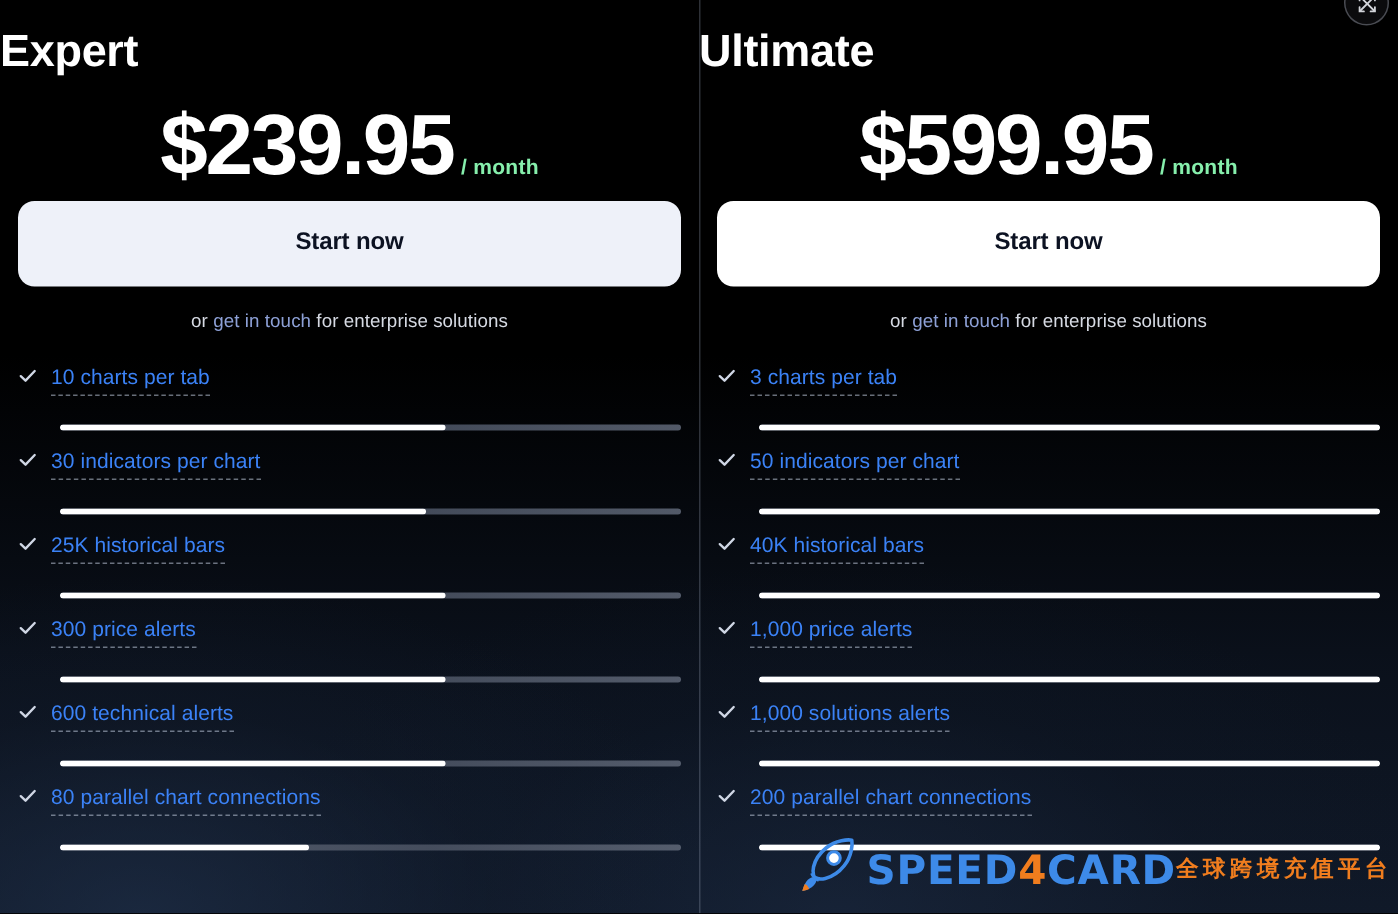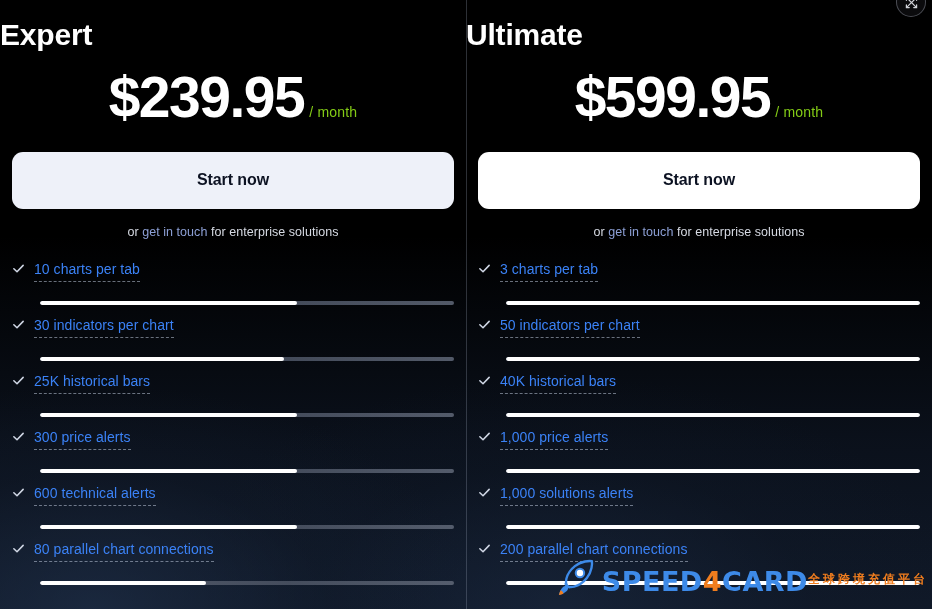--- a/index.html
+++ b/index.html
@@ -87,32 +87,32 @@
   .price-amount {
     font-size: 57px;
     font-weight: 700;
     color: #ffffff;
     letter-spacing: -1.5px;
     line-height: 1;
   }
 
   .price-period {
     font-size: 14px;
-    font-weight: 400;
-    color: #84cc16;
+    font-weight: 700;
+    color: #86efac;
     margin-left: 5px;
     letter-spacing: 0.2px;
   }
 
   
   .cta-wrap {
     position: relative;
     z-index: 2;
     padding: 0 12px;
-    margin-top: 26px;
+    margin-top: 8px;
   }
 
   .cta-button {
     display: flex;
     align-items: center;
     justify-content: center;
     height: 57px;
     border-radius: 11px;
     border: none;
     width: 100%;
@@ -241,21 +241,21 @@
     line-height: 1;
     letter-spacing: 0.5px;
     color: #3d8ae8;
     white-space: nowrap;
   }
   .wm-brand .wm-four { color: #f07d1e; }
 
   .wm-sub {
     margin-top: 3px;
     font-family: Liberation Mono, monospace;
-    font-size: 12px;
+    font-size: 15px;
     font-weight: 700;
     color: #f07d1e;
     letter-spacing: 3px;
     white-space: nowrap;
     text-align: center;
   }
 </style>
 </head>
 <body>
 

